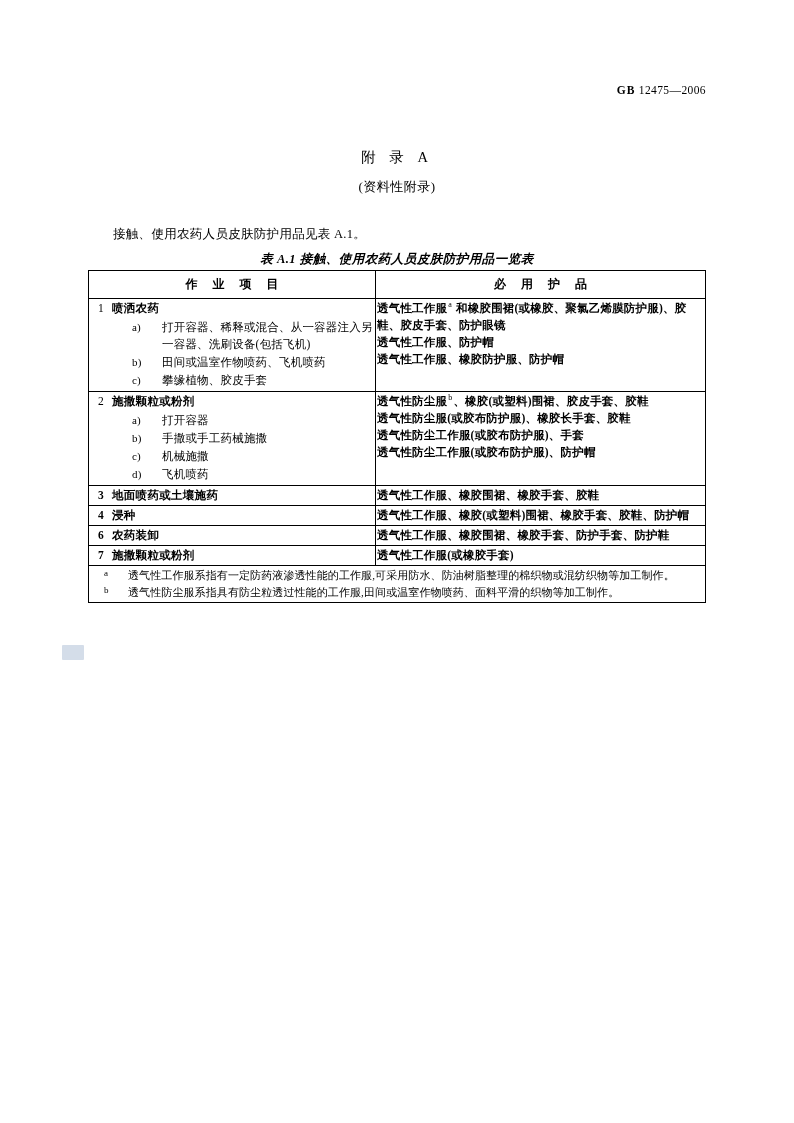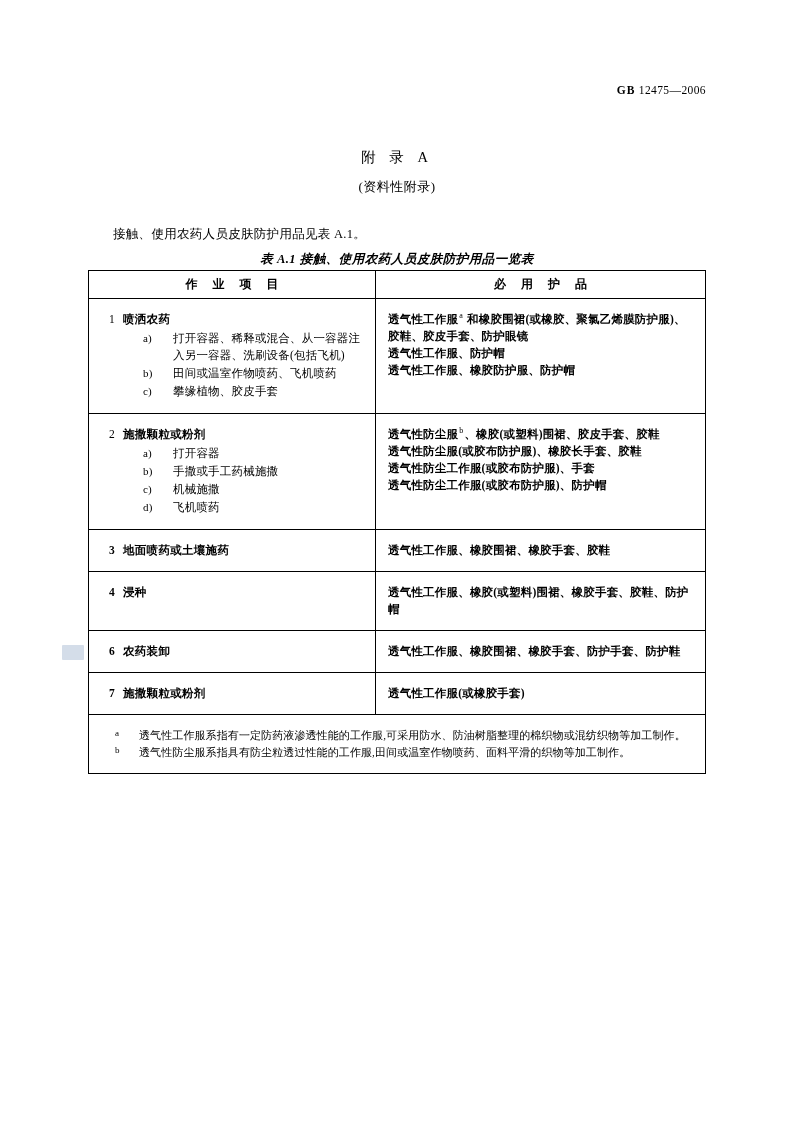--- a/index.html
+++ b/index.html
@@ -89,21 +89,21 @@
   }
   table.main {
     border-collapse: collapse;
     width: 617px;
     table-layout: fixed;
     font-size: 11.5px;
   }
   table.main td, table.main th {
     border: 1px solid #000;
     vertical-align: top;
-    padding: 12px;
+    padding: 1px;
   }
   table.main th {
     text-align: center;
     font-weight: bold;
     font-size: 12px;
     letter-spacing: 6px;
     padding: 5px 0 5px 6px;
     height: 17px;
   }
   col.c-left { width: 287px; }

